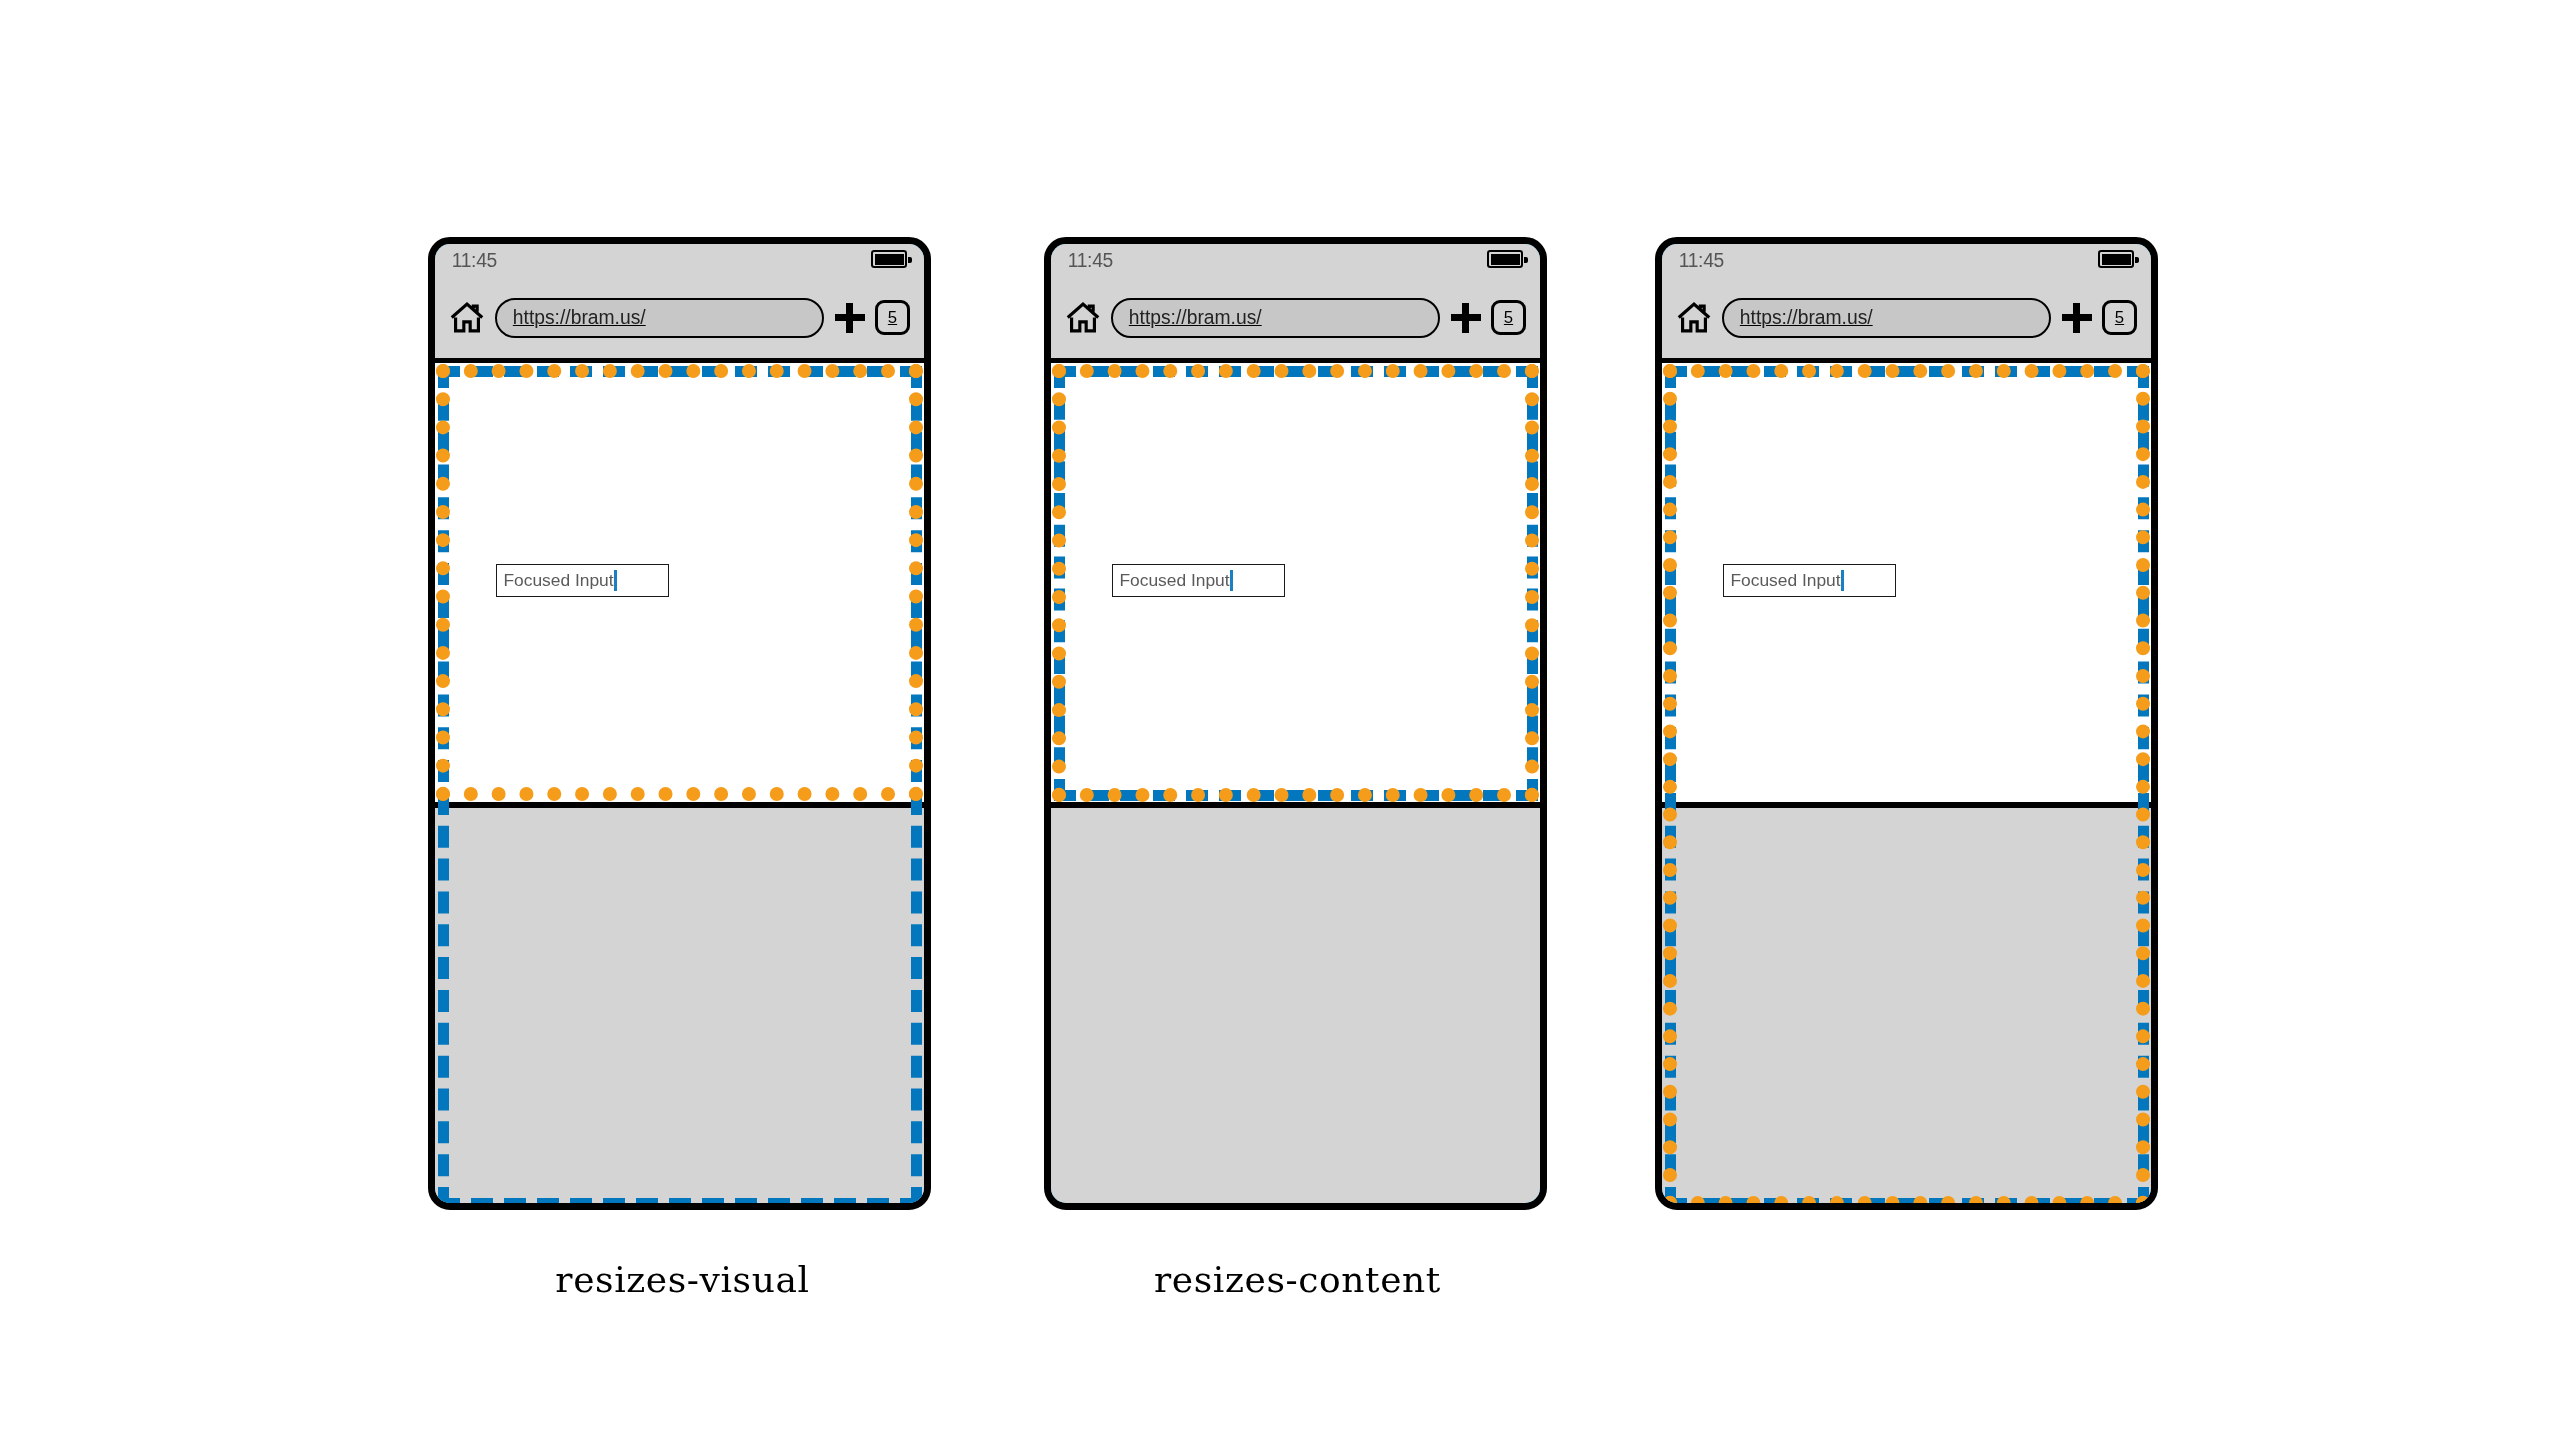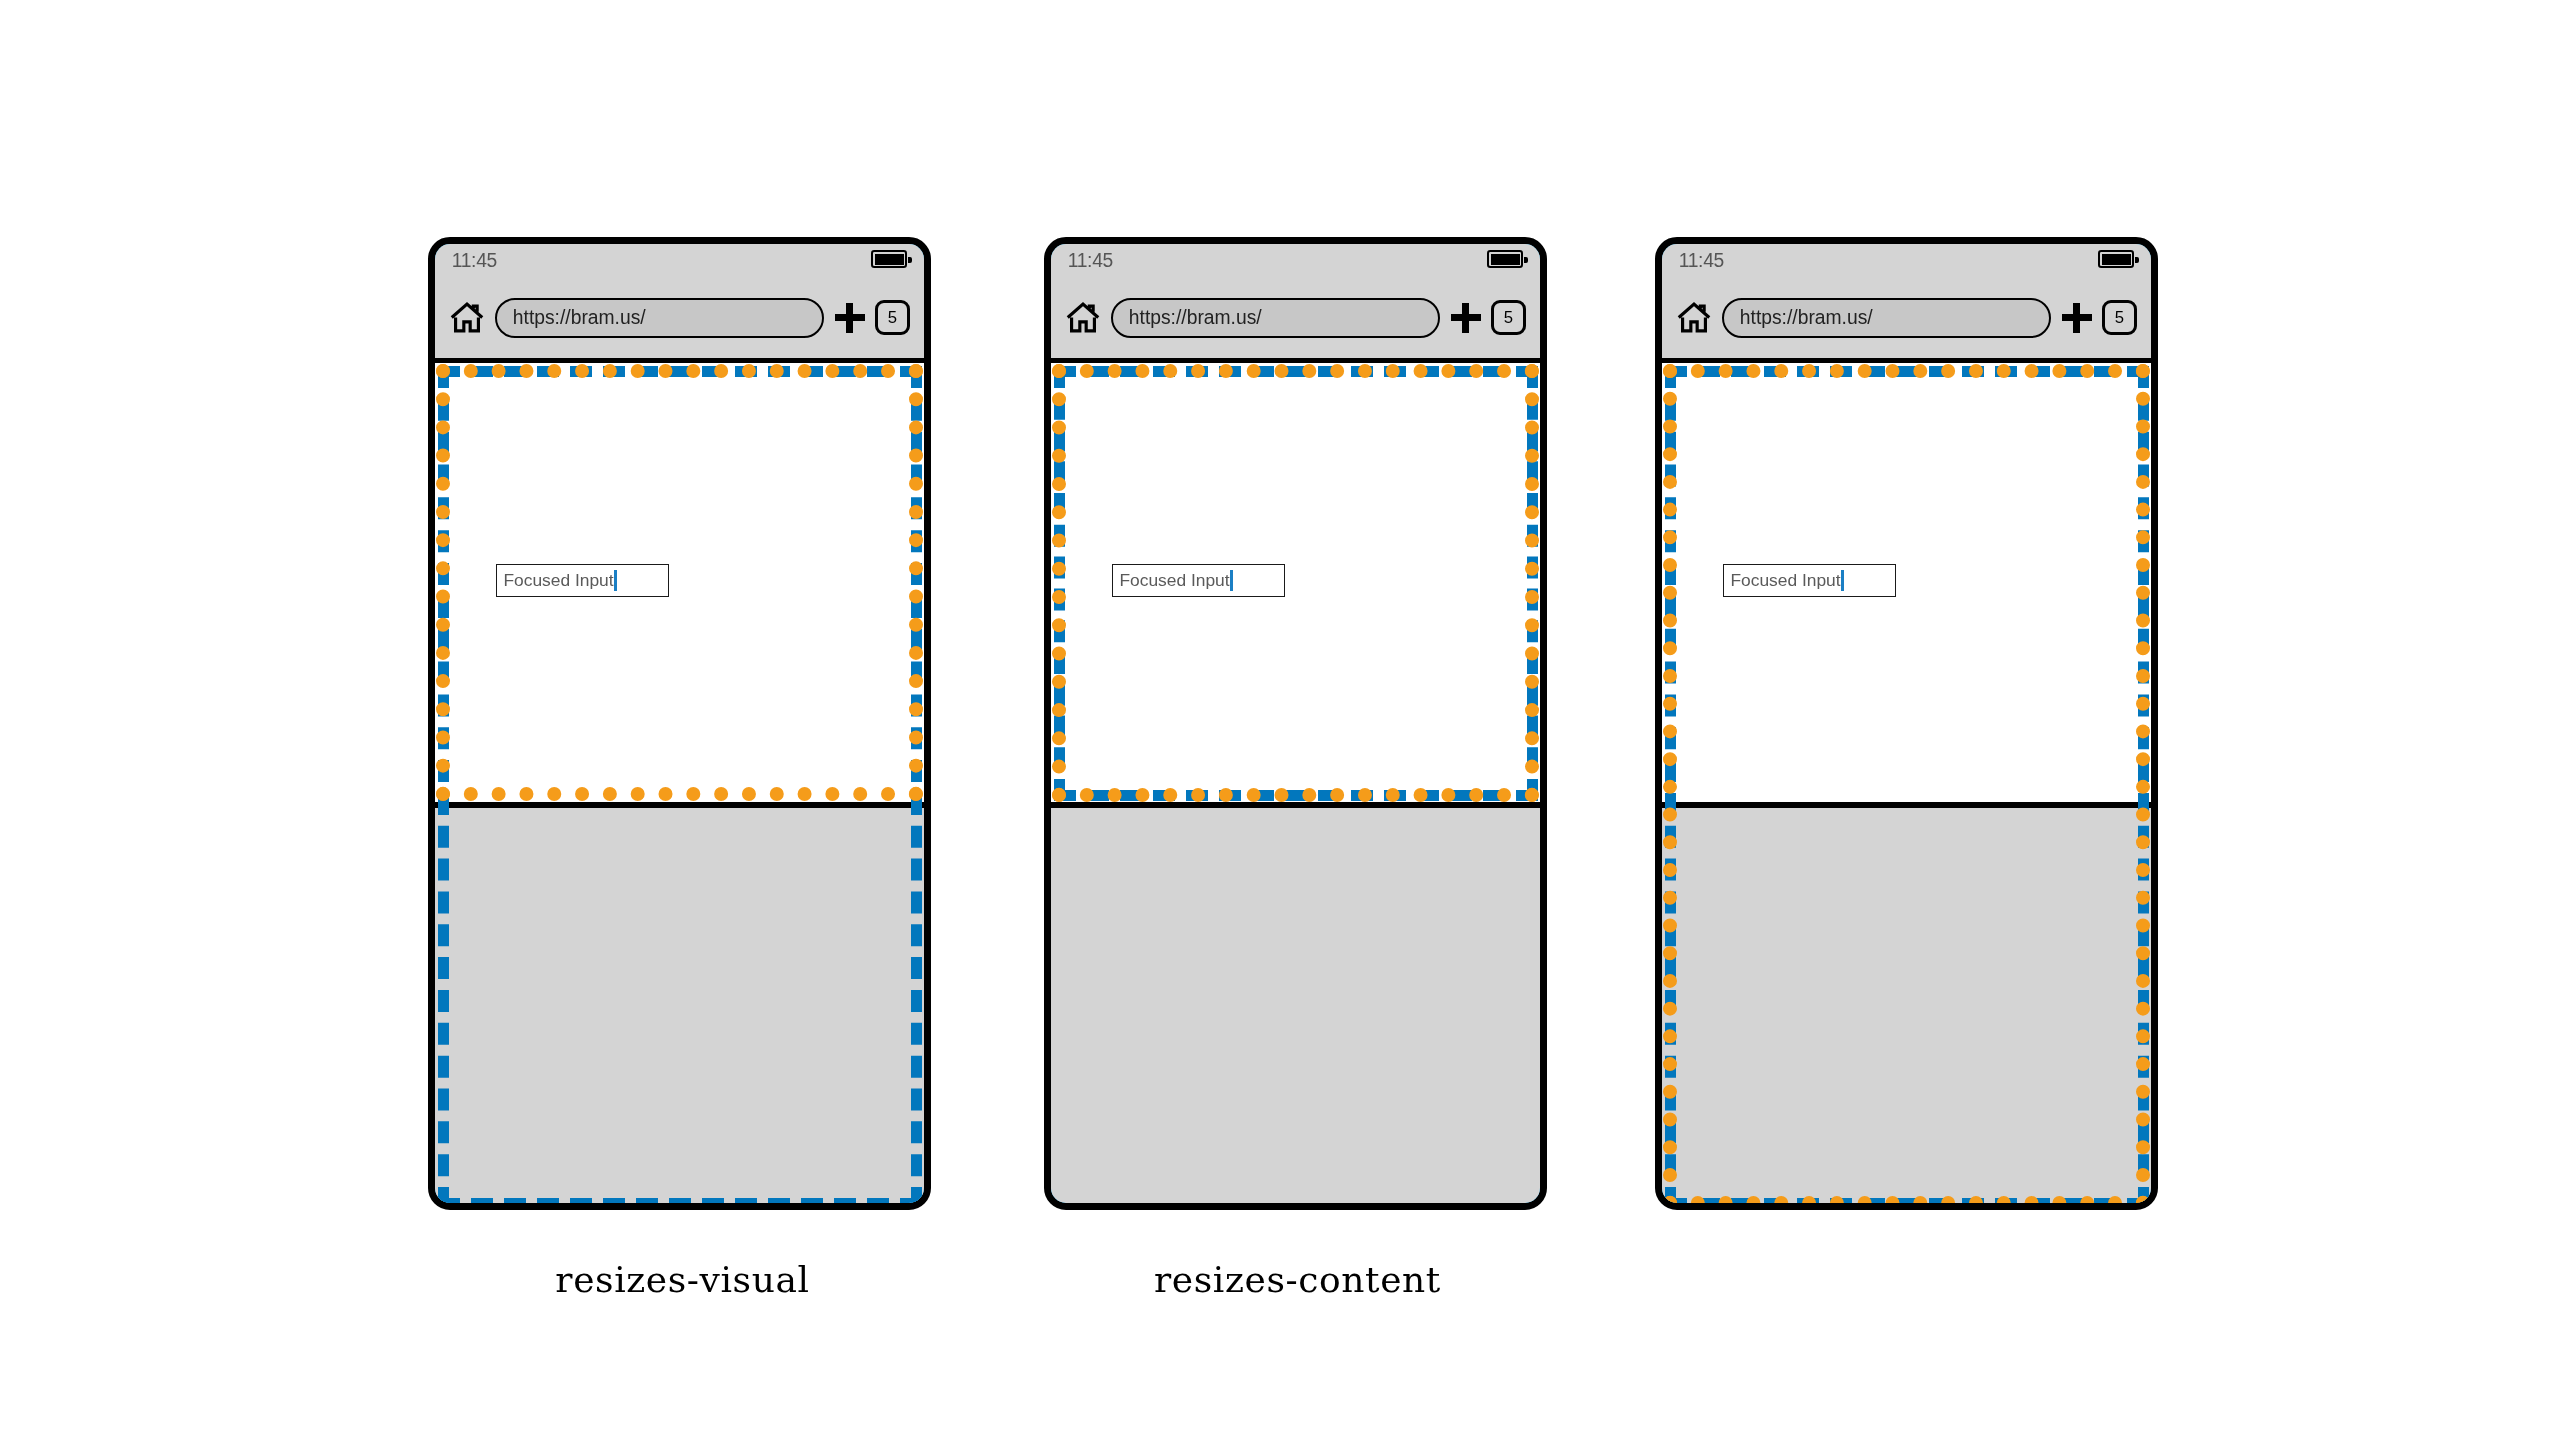--- a/index.html
+++ b/index.html
@@ -77,20 +77,21 @@
     border-radius: 0 1.9px 1.9px 0;
   }
 
   .nav-row {
     position: absolute;
     left: 0; right: 0; top: 33px; bottom: 0;
     display: flex;
     align-items: center;
     padding: 0 14px;
     gap: 10.3px;
+    text-decoration: underline;
   }
   .home-icon { width: 36px; height: 33px; flex: 0 0 auto; }
   .home-icon svg { display: block; width: 100%; height: 100%; }
 
   .url-bar {
     flex: 1 1 auto;
     height: 40px;
     background: #c7c7c7;
     border: 2.6px solid #000000;
     border-radius: 20.6px;

